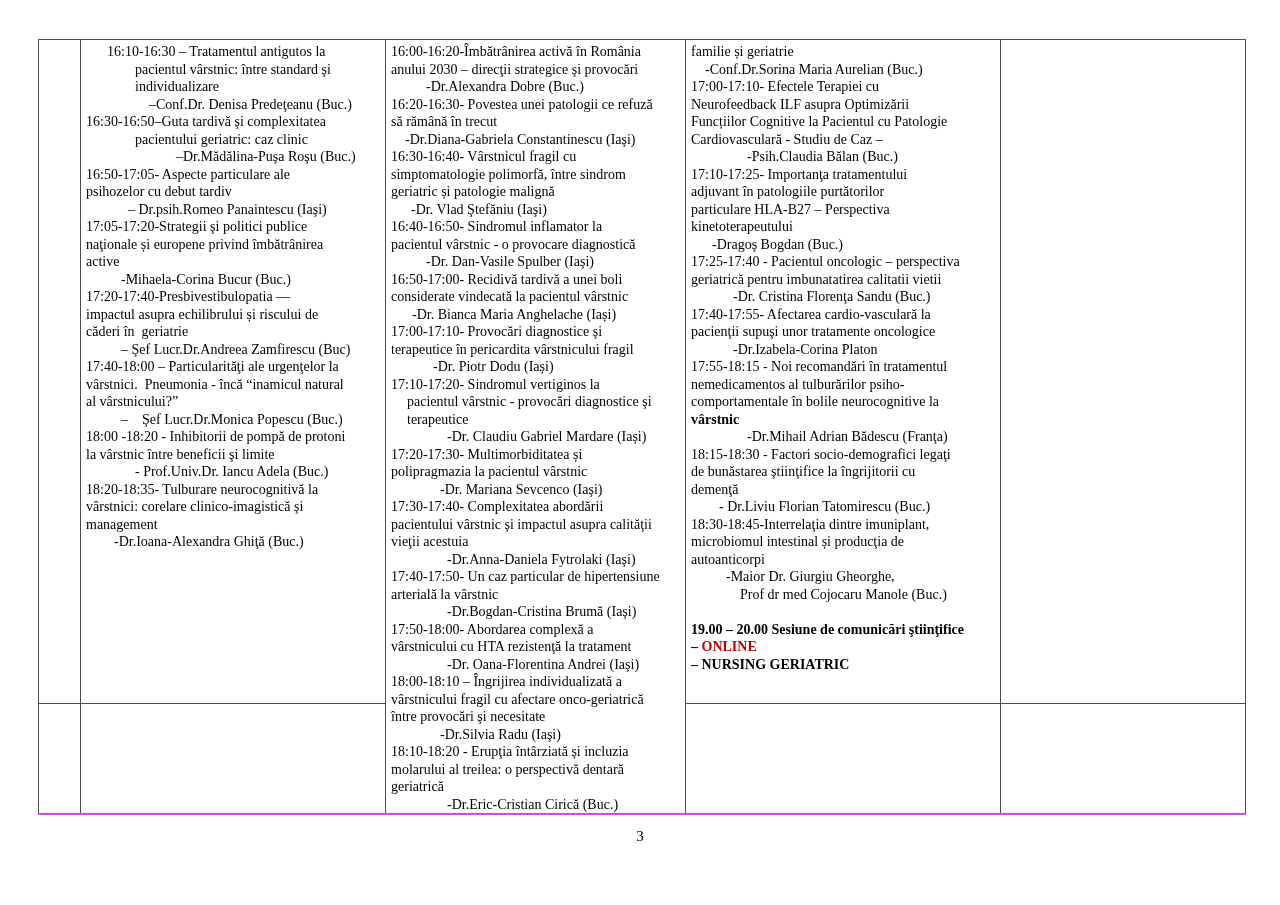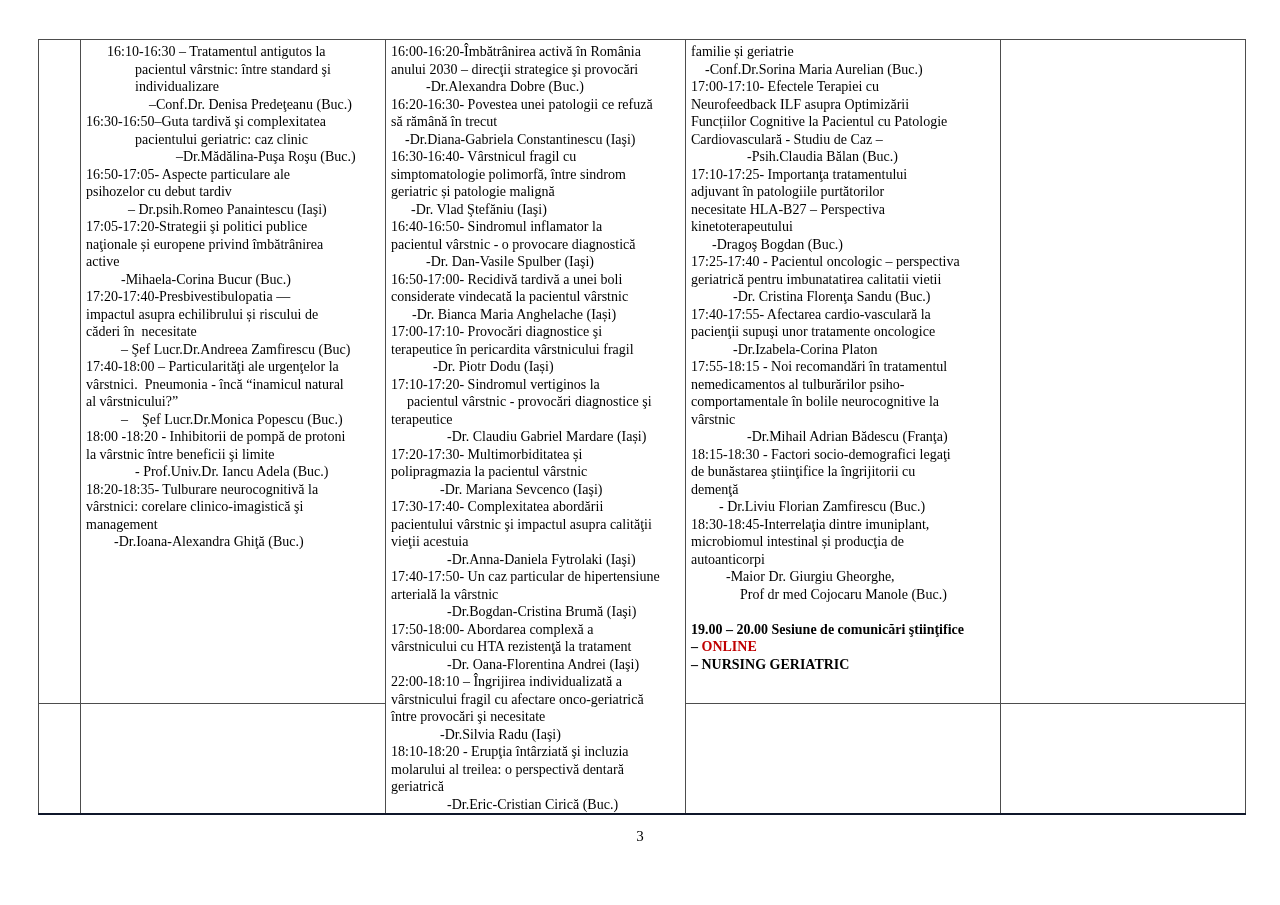--- a/index.html
+++ b/index.html
@@ -16,21 +16,21 @@
     width:1207px;
     border-collapse:collapse;
     table-layout:fixed;
   }
   table.program td{
     border:1px solid #4d4d4d;
     vertical-align:top;
     padding:3px 5px 0 5px;
     overflow:hidden;
   }
-  table.program{border-bottom:2px solid #0f172a;}
+  table.program{border-bottom:2px solid #d946ef;}
   .line{
     font-size:14px;
     line-height:17.5px;
     white-space:pre;
   }
   .line.bold{font-weight:bold;}
   .pagenum{
     position:absolute;left:0;top:828px;width:1280px;
     text-align:center;font-size:15px;
   }
@@ -61,21 +61,21 @@
             <div class="line" style="margin-left: 90px;">–Dr.Mădălina-Puşa Roşu (Buc.)</div>
             <div class="line" style="margin-left: 0px;">16:50-17:05- Aspecte particulare ale</div>
             <div class="line" style="margin-left: 0px;">psihozelor cu debut tardiv</div>
             <div class="line" style="margin-left: 42px;">– Dr.psih.Romeo Panaintescu (Iaşi)</div>
             <div class="line" style="margin-left: 0px;">17:05-17:20-Strategii şi politici publice</div>
             <div class="line" style="margin-left: 0px;">naţionale și europene privind îmbătrânirea</div>
             <div class="line" style="margin-left: 0px;">active</div>
             <div class="line" style="margin-left: 35px;">-Mihaela-Corina Bucur (Buc.)</div>
             <div class="line" style="margin-left: 0px;">17:20-17:40-Presbivestibulopatia —</div>
             <div class="line" style="margin-left: 0px;">impactul asupra echilibrului și riscului de</div>
-            <div class="line" style="margin-left: 0px;">căderi în  necesitate</div>
+            <div class="line" style="margin-left: 0px;">căderi în  geriatrie</div>
             <div class="line" style="margin-left: 35px;">– Şef Lucr.Dr.Andreea Zamfirescu (Buc)</div>
             <div class="line" style="margin-left: 0px;">17:40-18:00 – Particularităţi ale urgenţelor la</div>
             <div class="line" style="margin-left: 0px;">vârstnici.  Pneumonia - încă “inamicul natural</div>
             <div class="line" style="margin-left: 0px;">al vârstnicului?”</div>
             <div class="line" style="margin-left: 35px;">–    Şef Lucr.Dr.Monica Popescu (Buc.)</div>
             <div class="line" style="margin-left: 0px;">18:00 -18:20 - Inhibitorii de pompă de protoni</div>
             <div class="line" style="margin-left: 0px;">la vârstnic între beneficii şi limite</div>
             <div class="line" style="margin-left: 49px;">- Prof.Univ.Dr. Iancu Adela (Buc.)</div>
             <div class="line" style="margin-left: 0px;">18:20-18:35- Tulburare neurocognitivă la</div>
             <div class="line" style="margin-left: 0px;">vârstnici: corelare clinico-imagistică şi</div>
@@ -97,72 +97,72 @@
             <div class="line" style="margin-left: 0px;">pacientul vârstnic - o provocare diagnostică</div>
             <div class="line" style="margin-left: 35px;">-Dr. Dan-Vasile Spulber (Iaşi)</div>
             <div class="line" style="margin-left: 0px;">16:50-17:00- Recidivă tardivă a unei boli</div>
             <div class="line" style="margin-left: 0px;">considerate vindecată la pacientul vârstnic</div>
             <div class="line" style="margin-left: 21px;">-Dr. Bianca Maria Anghelache (Iași)</div>
             <div class="line" style="margin-left: 0px;">17:00-17:10- Provocări diagnostice şi</div>
             <div class="line" style="margin-left: 0px;">terapeutice în pericardita vârstnicului fragil</div>
             <div class="line" style="margin-left: 42px;">-Dr. Piotr Dodu (Iași)</div>
             <div class="line" style="margin-left: 0px;">17:10-17:20- Sindromul vertiginos la</div>
             <div class="line" style="margin-left: 16px;">pacientul vârstnic - provocări diagnostice şi</div>
-            <div class="line" style="margin-left: 0px; font-family: Liberation Serif, serif;">terapeutice</div>
+            <div class="line" style="margin-left: 16px; font-family: Liberation Serif, serif;">terapeutice</div>
             <div class="line" style="margin-left: 56px;">-Dr. Claudiu Gabriel Mardare (Iași)</div>
             <div class="line" style="margin-left: 0px;">17:20-17:30- Multimorbiditatea și</div>
             <div class="line" style="margin-left: 0px;">polipragmazia la pacientul vârstnic</div>
             <div class="line" style="margin-left: 49px;">-Dr. Mariana Sevcenco (Iaşi)</div>
             <div class="line" style="margin-left: 0px;">17:30-17:40- Complexitatea abordării</div>
             <div class="line" style="margin-left: 0px;">pacientului vârstnic şi impactul asupra calităţii</div>
             <div class="line" style="margin-left: 0px;">vieţii acestuia</div>
             <div class="line" style="margin-left: 56px;">-Dr.Anna-Daniela Fytrolaki (Iaşi)</div>
             <div class="line" style="margin-left: 0px;">17:40-17:50- Un caz particular de hipertensiune</div>
             <div class="line" style="margin-left: 0px;">arterială la vârstnic</div>
             <div class="line" style="margin-left: 56px;">-Dr.Bogdan-Cristina Brumă (Iaşi)</div>
             <div class="line" style="margin-left: 0px;">17:50-18:00- Abordarea complexă a</div>
             <div class="line" style="margin-left: 0px;">vârstnicului cu HTA rezistenţă la tratament</div>
             <div class="line" style="margin-left: 56px;">-Dr. Oana-Florentina Andrei (Iaşi)</div>
-            <div class="line" style="margin-left: 0px;">22:00-18:10 – Îngrijirea individualizată a</div>
+            <div class="line" style="margin-left: 0px;">18:00-18:10 – Îngrijirea individualizată a</div>
             <div class="line" style="margin-left: 0px;">vârstnicului fragil cu afectare onco-geriatrică</div>
             <div class="line" style="margin-left: 0px;">între provocări şi necesitate</div>
             <div class="line" style="margin-left: 49px;">-Dr.Silvia Radu (Iaşi)</div>
             <div class="line" style="margin-left: 0px;">18:10-18:20 - Erupţia întârziată şi incluzia</div>
             <div class="line" style="margin-left: 0px;">molarului al treilea: o perspectivă dentară</div>
             <div class="line" style="margin-left: 0px;">geriatrică</div>
             <div class="line" style="margin-left: 56px;">-Dr.Eric-Cristian Cirică (Buc.)</div>
           </td>
       <td>
             <div class="line" style="margin-left: 0px;">familie și geriatrie</div>
             <div class="line" style="margin-left: 14px;">-Conf.Dr.Sorina Maria Aurelian (Buc.)</div>
             <div class="line" style="margin-left: 0px;">17:00-17:10- Efectele Terapiei cu</div>
             <div class="line" style="margin-left: 0px;">Neurofeedback ILF asupra Optimizării</div>
             <div class="line" style="margin-left: 0px;">Funcțiilor Cognitive la Pacientul cu Patologie</div>
             <div class="line" style="margin-left: 0px;">Cardiovasculară - Studiu de Caz –</div>
             <div class="line" style="margin-left: 56px;">-Psih.Claudia Bălan (Buc.)</div>
             <div class="line" style="margin-left: 0px;">17:10-17:25- Importanţa tratamentului</div>
             <div class="line" style="margin-left: 0px;">adjuvant în patologiile purtătorilor</div>
-            <div class="line" style="margin-left: 0px;">necesitate HLA-B27 – Perspectiva</div>
+            <div class="line" style="margin-left: 0px;">particulare HLA-B27 – Perspectiva</div>
             <div class="line" style="margin-left: 0px;">kinetoterapeutului</div>
             <div class="line" style="margin-left: 21px;">-Dragoş Bogdan (Buc.)</div>
             <div class="line" style="margin-left: 0px;">17:25-17:40 - Pacientul oncologic – perspectiva</div>
             <div class="line" style="margin-left: 0px;">geriatrică pentru imbunatatirea calitatii vietii</div>
             <div class="line" style="margin-left: 42px;">-Dr. Cristina Florenţa Sandu (Buc.)</div>
             <div class="line" style="margin-left: 0px;">17:40-17:55- Afectarea cardio-vasculară la</div>
             <div class="line" style="margin-left: 0px;">pacienţii supuşi unor tratamente oncologice</div>
             <div class="line" style="margin-left: 42px;">-Dr.Izabela-Corina Platon</div>
             <div class="line" style="margin-left: 0px;">17:55-18:15 - Noi recomandări în tratamentul</div>
             <div class="line" style="margin-left: 0px;">nemedicamentos al tulburărilor psiho-</div>
             <div class="line" style="margin-left: 0px;">comportamentale în bolile neurocognitive la</div>
-            <div class="line" style="margin-left: 0px;">vârstnic</div>
+            <div class="line" style="margin-left: 0px; font-weight: bold;">vârstnic</div>
             <div class="line" style="margin-left: 56px;">-Dr.Mihail Adrian Bădescu (Franţa)</div>
             <div class="line" style="margin-left: 0px;">18:15-18:30 - Factori socio-demografici legaţi</div>
             <div class="line" style="margin-left: 0px;">de bunăstarea ştiinţifice la îngrijitorii cu</div>
             <div class="line" style="margin-left: 0px;">demenţă</div>
-            <div class="line" style="margin-left: 28px;">- Dr.Liviu Florian Zamfirescu (Buc.)</div>
+            <div class="line" style="margin-left: 28px;">- Dr.Liviu Florian Tatomirescu (Buc.)</div>
             <div class="line" style="margin-left: 0px;">18:30-18:45-Interrelaţia dintre imuniplant,</div>
             <div class="line" style="margin-left: 0px;">microbiomul intestinal și producţia de</div>
             <div class="line" style="margin-left: 0px;">autoanticorpi</div>
             <div class="line" style="margin-left: 35px;">-Maior Dr. Giurgiu Gheorghe,</div>
             <div class="line" style="margin-left: 49px;">Prof dr med Cojocaru Manole (Buc.)</div>
             <div class="line" style="margin-left: 0px;">&nbsp;</div>
             <div class="line bold" style="margin-left: 0px;">19.00 – 20.00 Sesiune de comunicări ştiinţifice</div>
             <div class="line bold" style="margin-left: 0px;"><span>– </span><span style="color: rgb(192, 0, 0);">ONLINE</span></div>
             <div class="line bold" style="margin-left: 0px;">– NURSING GERIATRIC</div>
           </td>

